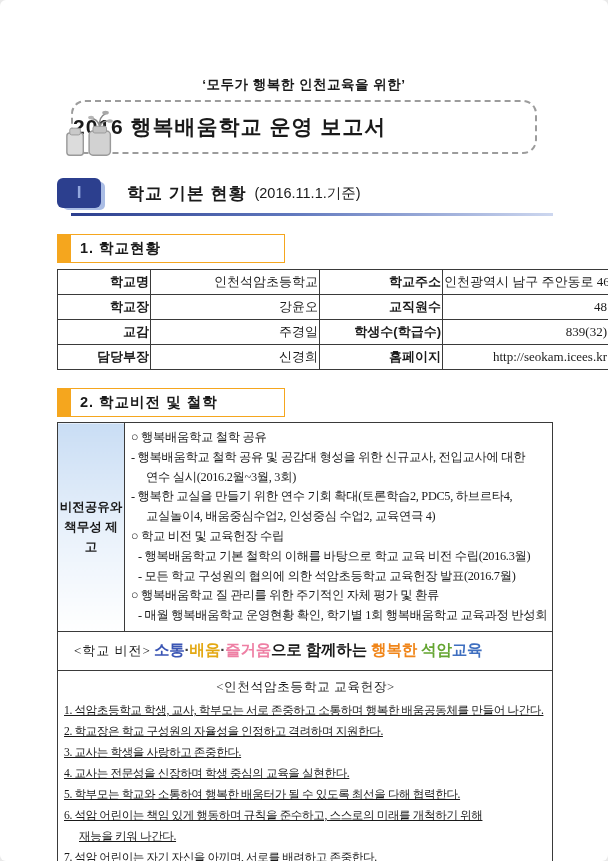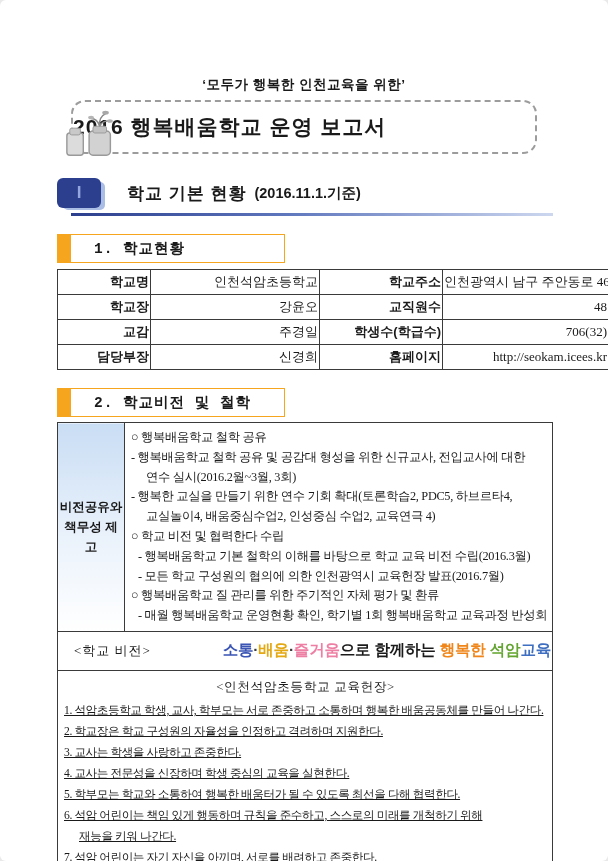--- a/index.html
+++ b/index.html
@@ -58,21 +58,21 @@
   }
   .section-title{
     margin-left:26px;
     font-size:17px;
     font-weight:bold;
     letter-spacing:1px;
   }
   .section-date{
     margin-left:8px;
     font-size:14.5px;
-    font-weight:bold;
+    font-weight:normal;
   }
   .section-underline{
     margin-top:5px;
     margin-left:14px;
     height:3px;
     background:linear-gradient(90deg,#2c3f8e 0%,#5f77bd 45%,#cdd7ef 100%);
   }
   
   .subsection{
     margin:18px 0 0 57px;
@@ -81,23 +81,23 @@
     display:flex;align-items:stretch;
     font-size:14.5px;font-weight:bold;
     background:#ffffff;
   }
   .subsection .sq{
     width:13px;
     background:#f5a61e;
     flex:0 0 13px;
   }
   .subsection .lbl{
-    padding:4px 8px 4px 23px;
+    padding:4px 8px 4px 9px;
     letter-spacing:1px;
-    font-family:Liberation Mono, monospace;
+    font-family:Liberation Sans, sans-serif;
   }
   
   table{border-collapse:collapse;}
   .info-table{
     margin:6px 0 0 57px;
     width:496px;
     table-layout:fixed;
   }
   .info-table td{
     border:1.6px solid #3a3a3a;
@@ -150,21 +150,21 @@
   }
   .vision-label{
     position:absolute;
     left:16px;top:50%;
     transform:translateY(-50%);
     font-size:13px;
     letter-spacing:1px;
     font-family:"Liberation Serif","DejaVu Serif",serif;
   }
   .vision-slogan{
-    text-align:right;
+    text-align:left;
     padding-left:95px;
     font-size:15.5px;
     font-weight:bold;
     white-space:nowrap;
     overflow:hidden;
     letter-spacing:-0.2px;
   }
   
   .charter-cell{
     padding:6px 5px 10px 6px;
@@ -233,21 +233,21 @@
     <tr>
       <td class="th">학교장</td>
       <td class="tv">강윤오</td>
       <td class="th">교직원수</td>
       <td class="tv">48</td>
     </tr>
     <tr>
       <td class="th">교감</td>
       <td class="tv">주경일</td>
       <td class="th">학생수(학급수)</td>
-      <td class="tv">706(32)</td>
+      <td class="tv">839(32)</td>
     </tr>
     <tr>
       <td class="th">담당부장</td>
       <td class="tv">신경희</td>
       <td class="th">홈페이지</td>
       <td class="tv">http://seokam.icees.kr</td>
     </tr>
   </tbody>
     </table>
 
@@ -262,23 +262,23 @@
       <td class="cell-label">
         <div>비전공유와</div>
         <div>책무성 제고</div>
       </td>
       <td class="cell-content">
         <div class="ln">○ 행복배움학교 철학 공유</div>
         <div class="ln">- 행복배움학교 철학 공유 및 공감대 형성을 위한 신규교사, 전입교사에 대한</div>
         <div class="ln cont">연수 실시(2016.2월~3월, 3회)</div>
         <div class="ln">- 행복한 교실을 만들기 위한 연수 기회 확대(토론학습2, PDC5, 하브르타4,</div>
         <div class="ln cont">교실놀이4, 배움중심수업2, 인성중심 수업2, 교육연극 4)</div>
-        <div class="ln">○ 학교 비전 및 협력한다 수립</div>
+        <div class="ln">○ 학교 비전 및 교육헌장 수립</div>
         <div class="ln dash-in">- 행복배움학교 기본 철학의 이해를 바탕으로 학교 교육 비전 수립(2016.3월)</div>
-        <div class="ln dash-in">- 모든 학교 구성원의 협의에 의한 인천광역시 교육헌장 발표(2016.7월)</div>
+        <div class="ln dash-in">- 모든 학교 구성원의 협의에 의한 석암초등학교 교육헌장 발표(2016.7월)</div>
         <div class="ln">○ 행복배움학교 질 관리를 위한 주기적인 자체 평가 및 환류</div>
         <div class="ln dash-in">- 매월 행복배움학교 운영현황 확인, 학기별 1회 행복배움학교 교육과정 반성회</div>
       </td>
     </tr>
     <tr>
       <td class="vision-row-cell" colspan="2">
         <span class="vision-label">&lt;학교 비전&gt;</span>
         <div class="vision-slogan">
           <span style="color:#3a55b4">소통</span><span style="color:#3a3a3a">·</span><span style="color:#e3a812">배움</span><span style="color:#3a3a3a">·</span><span style="color:#ee7fa4">즐거움</span><span style="color:#1a1a1a">으로 함께하는 </span><span style="color:#f08519">행복한 </span><span style="color:#64a531">석암</span><span style="color:#3f6fc0">교육</span>
         </div>

